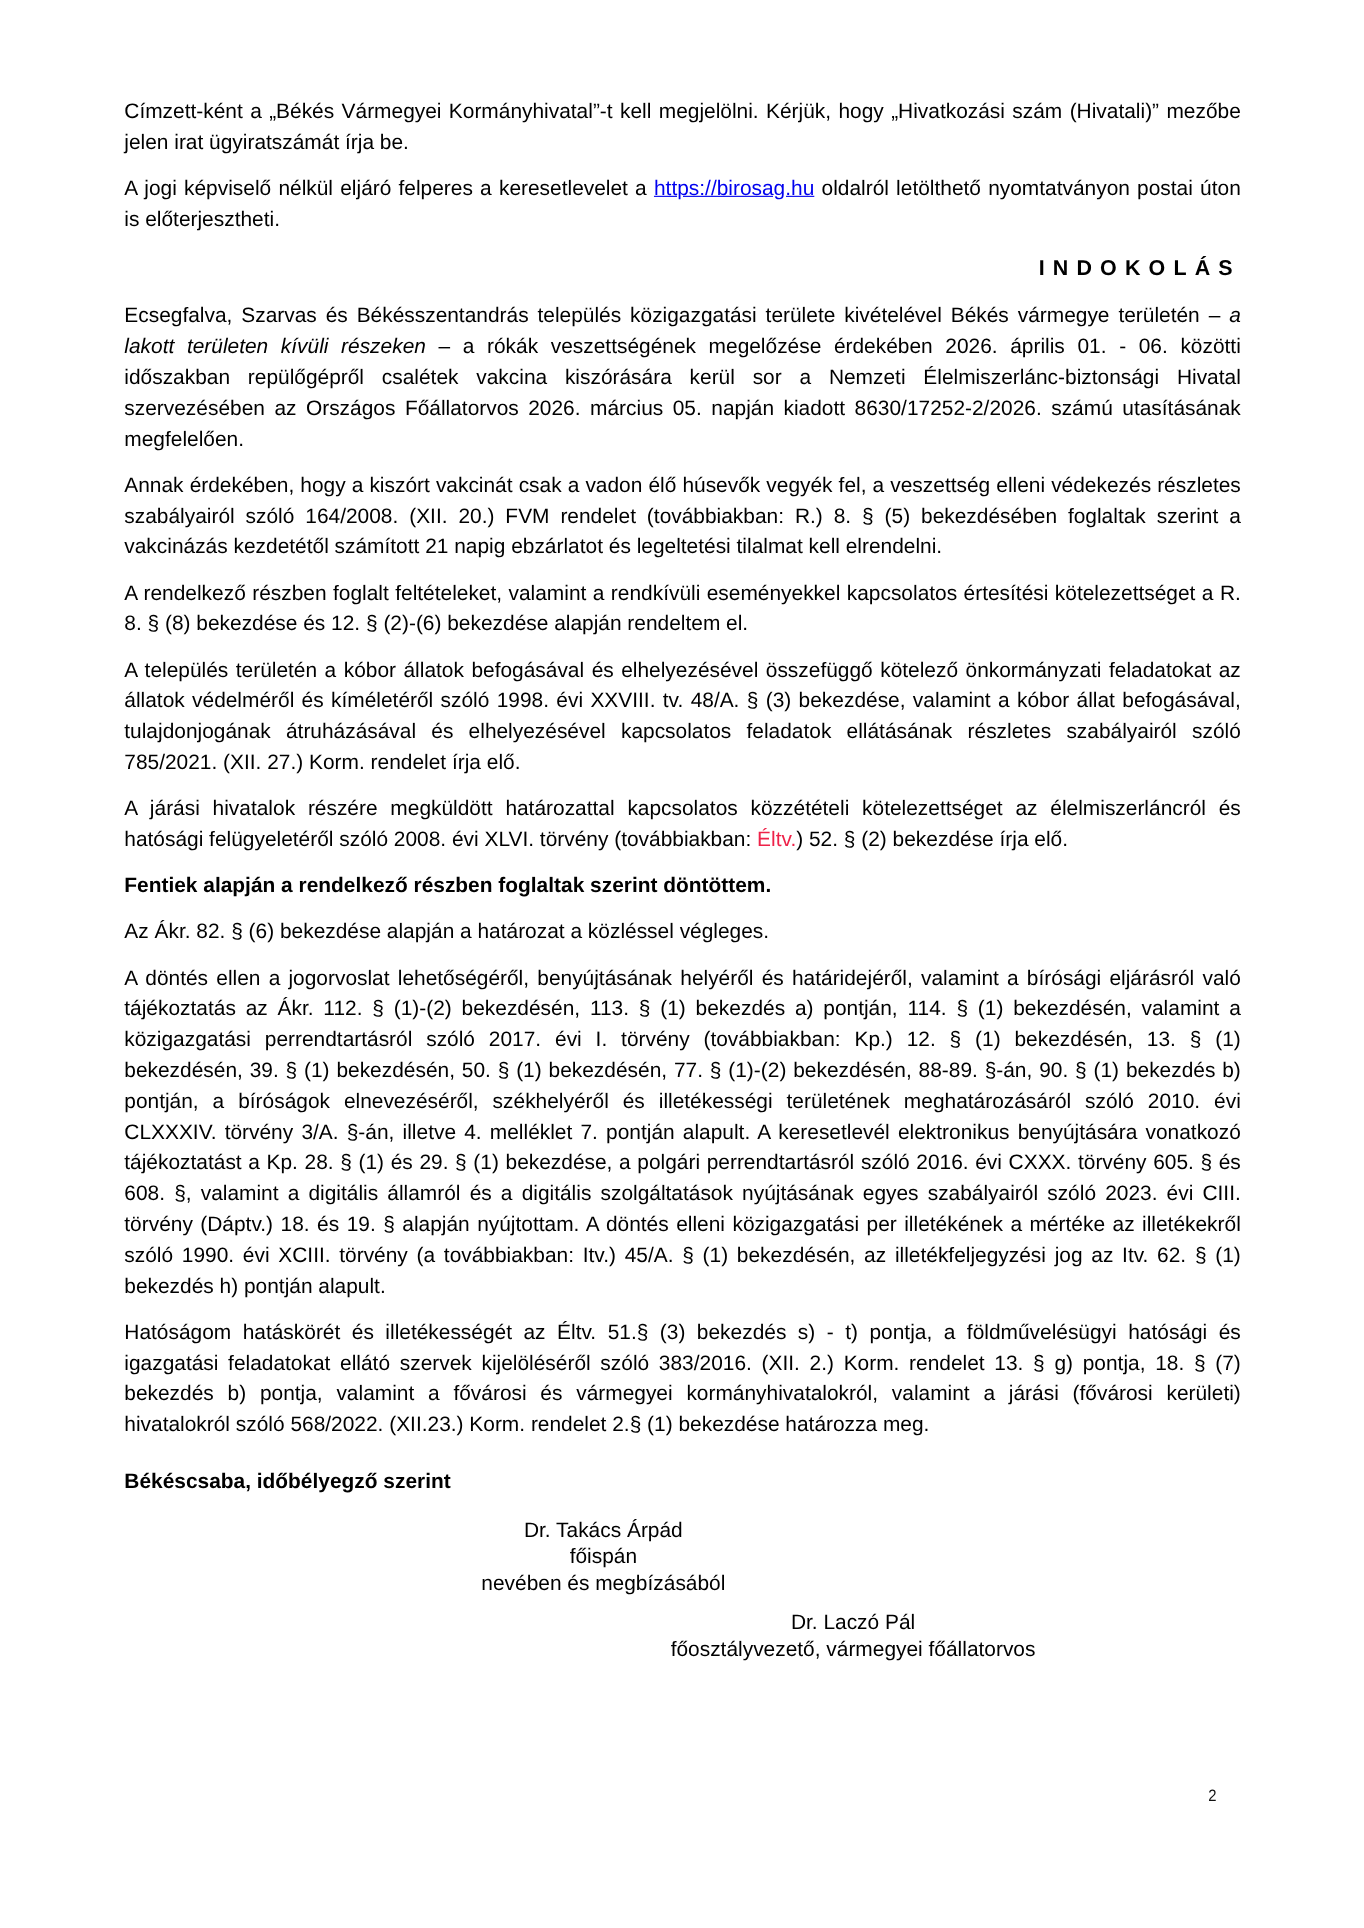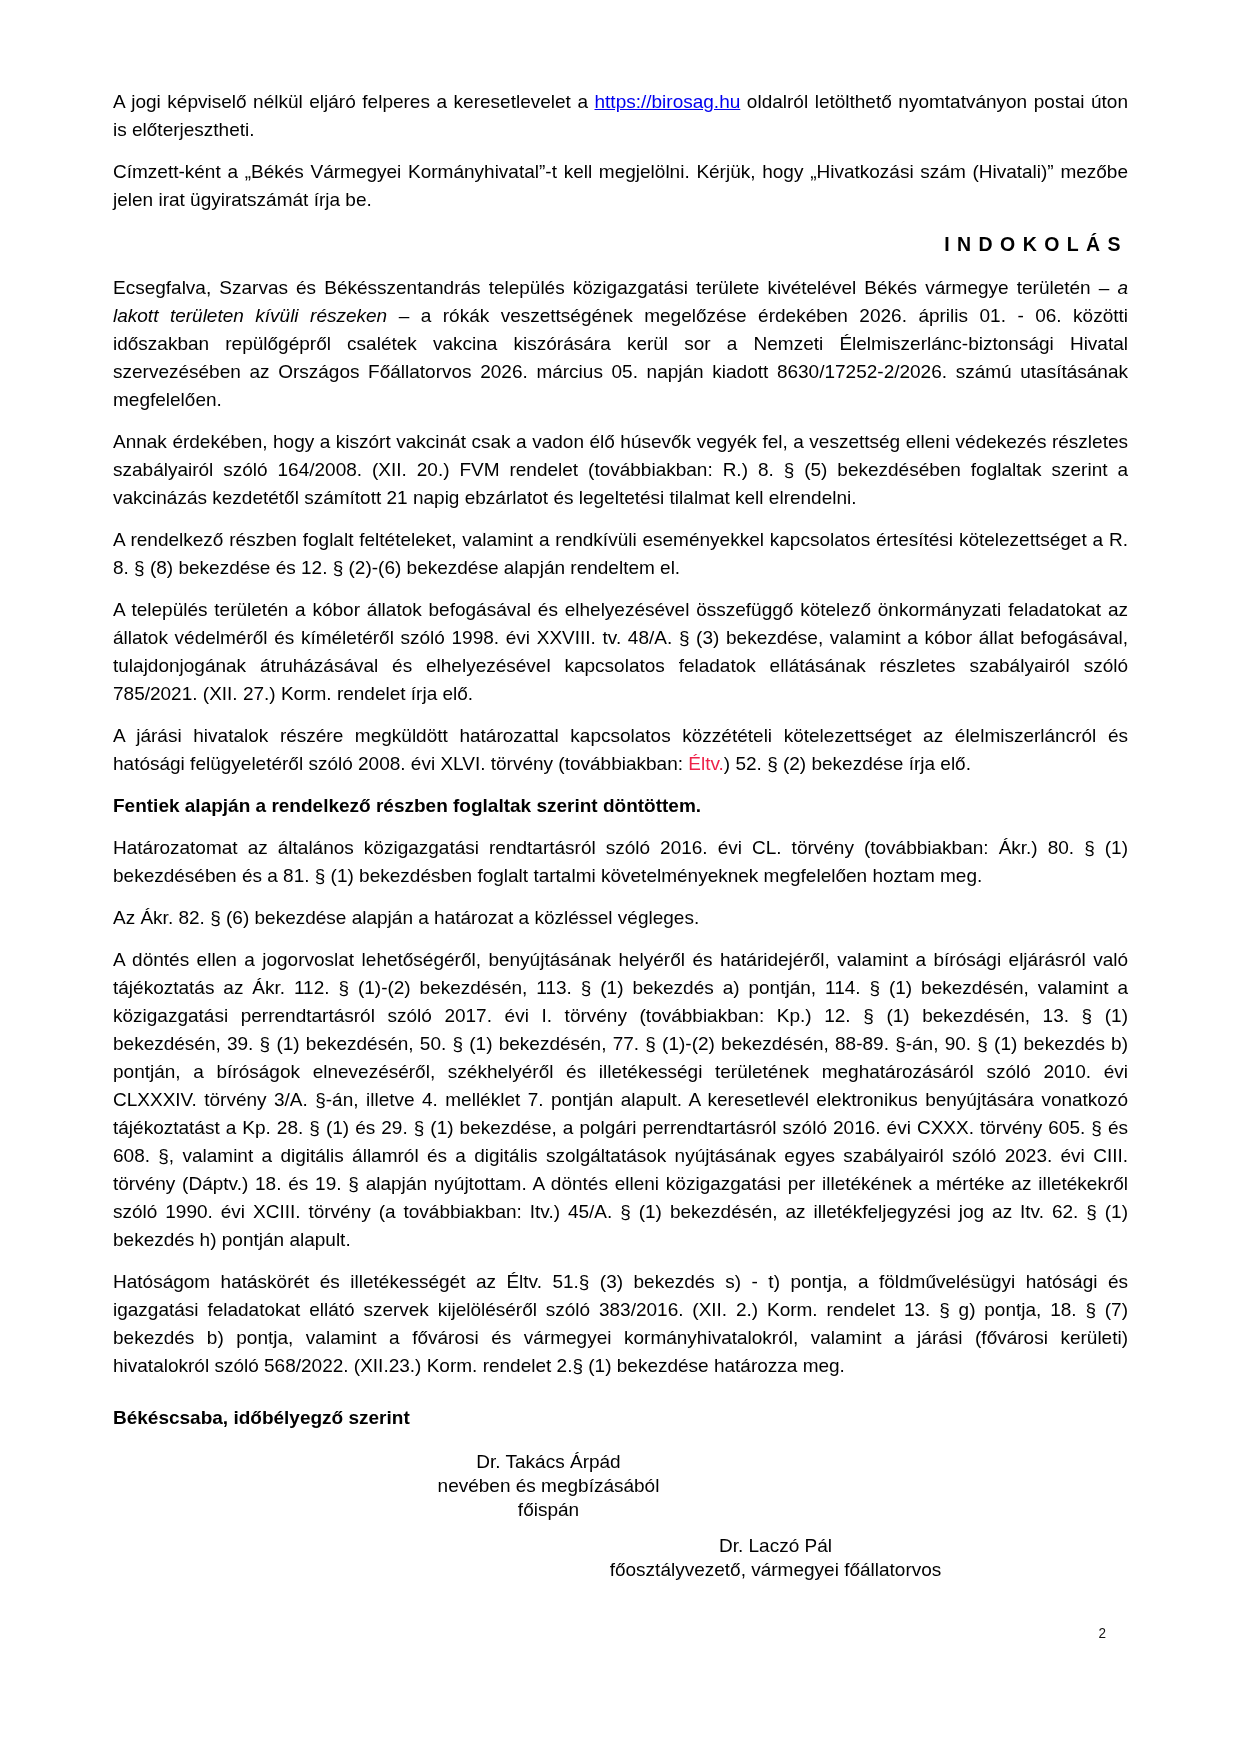--- a/index.html
+++ b/index.html
@@ -62,52 +62,51 @@
     font-size: 15px;
     color: #111111;
     transform: scaleX(0.9);
   }
 </style>
 </head>
 <body>
 
 <div class="page">
 
+  <p class="para">Címzett-ként a „Békés Vármegyei Kormányhivatal”-t kell megjelölni. Kérjük, hogy „Hivatkozási szám (Hivatali)” mezőbe jelen irat ügyiratszámát írja be.</p>
+
   <p class="para"><span>A jogi képviselő nélkül eljáró felperes a keresetlevelet a </span><a class="doc-link" href="#">https://birosag.hu</a><span> oldalról letölthető nyomtatványon postai úton is előterjesztheti.</span></p>
-
-  <p class="para">Címzett-ként a „Békés Vármegyei Kormányhivatal”-t kell megjelölni. Kérjük, hogy „Hivatkozási szám (Hivatali)” mezőbe jelen irat ügyiratszámát írja be.</p>
 
   <h2 class="section-heading">INDOKOLÁS</h2>
 
   <p class="para"><span>Ecsegfalva, Szarvas és Békésszentandrás település közigazgatási területe kivételével Békés vármegye területén – </span><span class="italic">a lakott területen kívüli részeken</span><span> – a rókák veszettségének megelőzése érdekében 2026. április 01. - 06. közötti időszakban repülőgépről csalétek vakcina kiszórására kerül sor a Nemzeti Élelmiszerlánc-biztonsági Hivatal szervezésében az Országos Főállatorvos 2026. március 05. napján kiadott 8630/17252-2/2026. számú utasításának megfelelően.</span></p>
 
   <p class="para">Annak érdekében, hogy a kiszórt vakcinát csak a vadon élő húsevők vegyék fel, a veszettség elleni védekezés részletes szabályairól szóló 164/2008. (XII. 20.) FVM rendelet (továbbiakban: R.) 8. § (5) bekezdésében foglaltak szerint a vakcinázás kezdetétől számított 21 napig ebzárlatot és legeltetési tilalmat kell elrendelni.</p>
 
   <p class="para">A rendelkező részben foglalt feltételeket, valamint a rendkívüli eseményekkel kapcsolatos értesítési kötelezettséget a R. 8. § (8) bekezdése és 12. § (2)-(6) bekezdése alapján rendeltem el.</p>
 
   <p class="para">A település területén a kóbor állatok befogásával és elhelyezésével összefüggő kötelező önkormányzati feladatokat az állatok védelméről és kíméletéről szóló 1998. évi XXVIII. tv. 48/A. § (3) bekezdése, valamint a kóbor állat befogásával, tulajdonjogának átruházásával és elhelyezésével kapcsolatos feladatok ellátásának részletes szabályairól szóló 785/2021. (XII. 27.) Korm. rendelet írja elő.</p>
 
   <p class="para"><span>A járási hivatalok részére megküldött határozattal kapcsolatos közzétételi kötelezettséget az élelmiszerláncról és hatósági felügyeletéről szóló 2008. évi XLVI. törvény (továbbiakban: </span><span class="red">Éltv.</span><span>) 52. § (2) bekezdése írja elő.</span></p>
 
   <p class="para bold">Fentiek alapján a rendelkező részben foglaltak szerint döntöttem.</p>
 
-  <p class="para">Határozatomat az általános közigazgatási rendtartásról szóló 2016. évi CL. törvény (továbbiakban: Ákr.) 80. § (1) bekezdésében és a 81. § (1) bekezdésben foglalt tartalmi követelményeknek megfelelően hoztam meg.</p>
 
   <p class="para">Az Ákr. 82. § (6) bekezdése alapján a határozat a közléssel végleges.</p>
 
   <p class="para">A döntés ellen a jogorvoslat lehetőségéről, benyújtásának helyéről és határidejéről, valamint a bírósági eljárásról való tájékoztatás az Ákr. 112. § (1)-(2) bekezdésén, 113. § (1) bekezdés a) pontján, 114. § (1) bekezdésén, valamint a közigazgatási perrendtartásról szóló 2017. évi I. törvény (továbbiakban: Kp.) 12. § (1) bekezdésén, 13. § (1) bekezdésén, 39. § (1) bekezdésén, 50. § (1) bekezdésén, 77. § (1)-(2) bekezdésén, 88-89. §-án, 90. § (1) bekezdés b) pontján, a bíróságok elnevezéséről, székhelyéről és illetékességi területének meghatározásáról szóló 2010. évi CLXXXIV. törvény 3/A. §-án, illetve 4. melléklet 7. pontján alapult. A keresetlevél elektronikus benyújtására vonatkozó tájékoztatást a Kp. 28. § (1) és 29. § (1) bekezdése, a polgári perrendtartásról szóló 2016. évi CXXX. törvény 605. § és 608. §, valamint a digitális államról és a digitális szolgáltatások nyújtásának egyes szabályairól szóló 2023. évi CIII. törvény (Dáptv.) 18. és 19. § alapján nyújtottam. A döntés elleni közigazgatási per illetékének a mértéke az illetékekről szóló 1990. évi XCIII. törvény (a továbbiakban: Itv.) 45/A. § (1) bekezdésén, az illetékfeljegyzési jog az Itv. 62. § (1) bekezdés h) pontján alapult.</p>
 
   <p class="para">Hatóságom hatáskörét és illetékességét az Éltv. 51.§ (3) bekezdés s) - t) pontja, a földművelésügyi hatósági és igazgatási feladatokat ellátó szervek kijelöléséről szóló 383/2016. (XII. 2.) Korm. rendelet 13. § g) pontja, 18. § (7) bekezdés b) pontja, valamint a fővárosi és vármegyei kormányhivatalokról, valamint a járási (fővárosi kerületi) hivatalokról szóló 568/2022. (XII.23.) Korm. rendelet 2.§ (1) bekezdése határozza meg.</p>
 
   <p class="place-line">Békéscsaba, időbélyegző szerint</p>
 
   <div class="sig-block sig-a">
     <div class="sig-name">Dr. Takács Árpád</div>
+    <div>főispán</div>
     <div>nevében és megbízásából</div>
-    <div>főispán</div>
   </div>
 
   <div class="sig-block sig-b">
     <div class="sig-name">Dr. Laczó Pál</div>
     <div>főosztályvezető, vármegyei főállatorvos</div>
   </div>
 
 </div>
 
 <span class="page-number">2</span>

